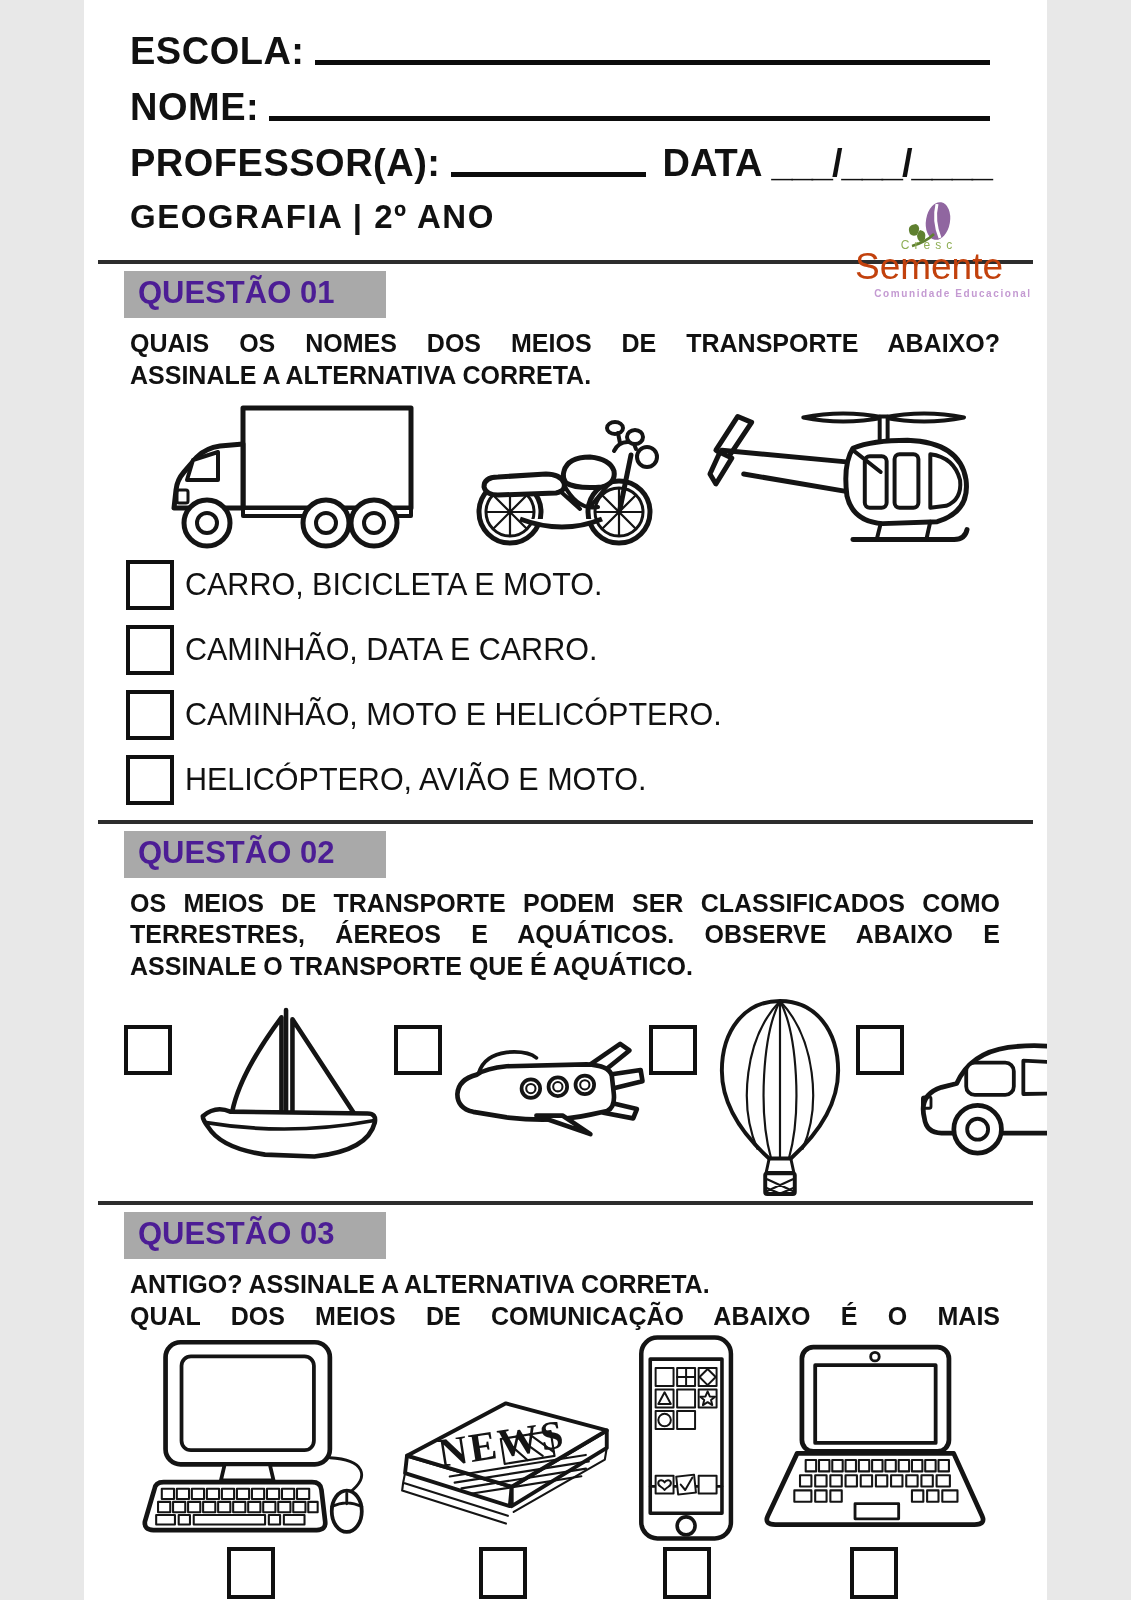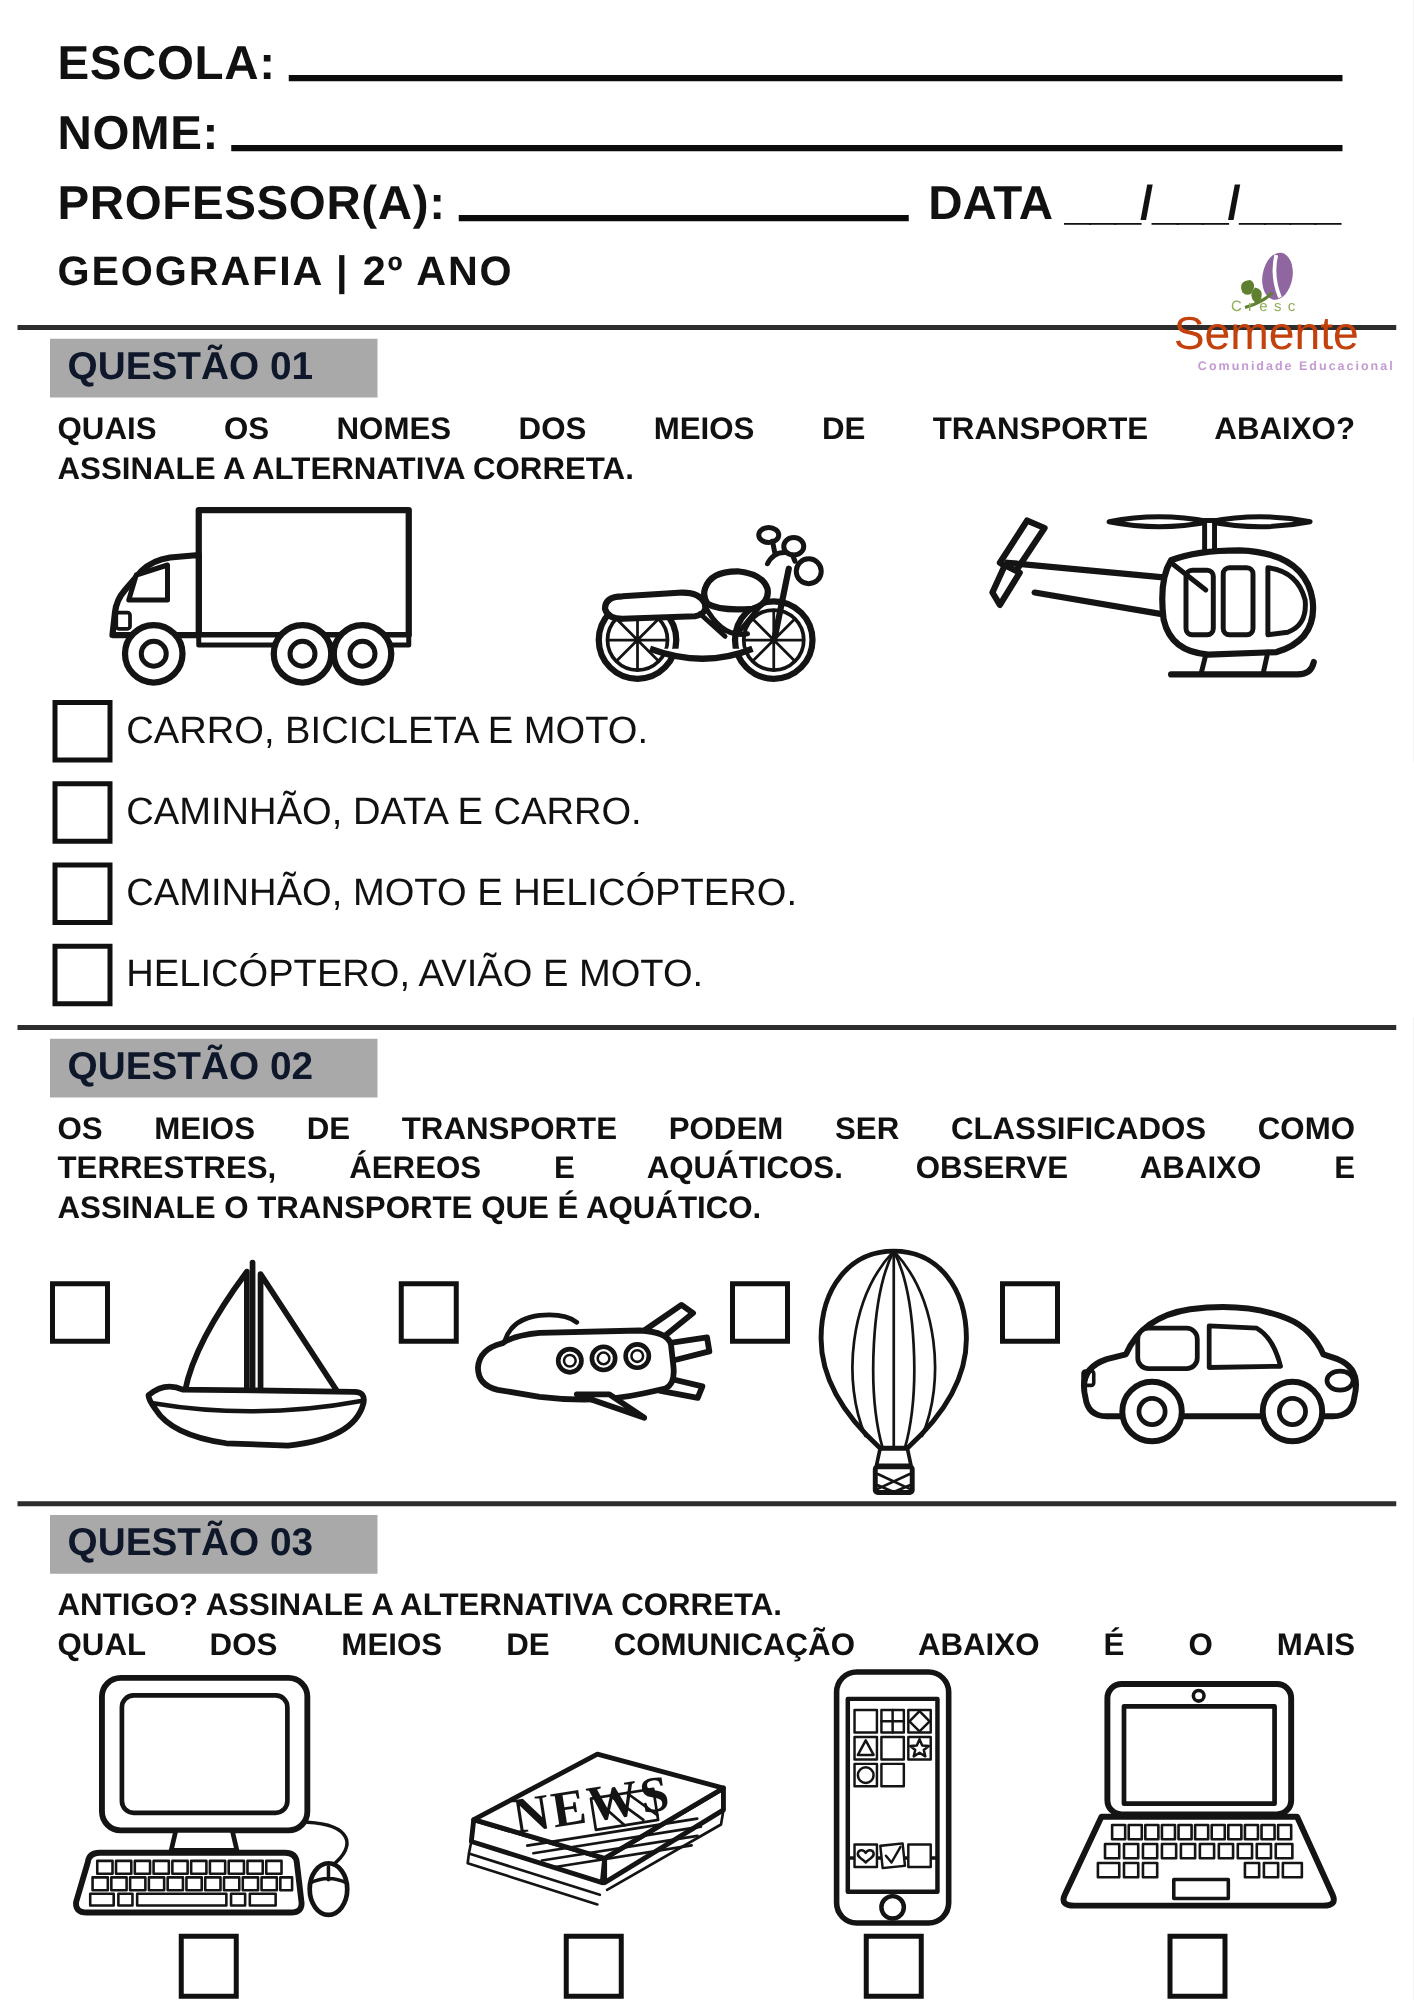--- a/index.html
+++ b/index.html
@@ -1,34 +1,34 @@
 <!DOCTYPE html>
 <html><head>
 <meta charset="utf-8">
 <style>
   html,body{margin:0;padding:0;background:#e8e8e8;}
-  .page{width:1131px;height:1600px;background:#ffffff;margin:0 auto;position:relative;
+  .page{width:963px;height:1600px;background:#ffffff;margin:0 auto;position:relative;
         font-family:"Liberation Sans",sans-serif;color:#111;overflow:hidden;}
   
   .header{padding:30px 55px 0 46px;position:relative;}
   .hrow{display:flex;align-items:flex-end;margin-bottom:14px;font-weight:700;font-size:38px;line-height:1.08;}
   .hlabel{white-space:nowrap;letter-spacing:.5px;}
   .hline{flex:1;border-bottom:5px solid #0c0c0c;margin:0 2px 7px 10px;height:30px;}
   .datewrap{white-space:nowrap;margin-left:14px;}
   .dateblank{letter-spacing:-1px;}
   .subject{font-weight:700;font-size:33px;letter-spacing:1.5px;margin-top:8px;}
   
   .logo{position:absolute;top:196px;right:38px;width:160px;display:flex;flex-direction:column;align-items:center;}
   .logo-cresc{color:#8fae55;font-weight:400;font-size:12px;letter-spacing:5px;margin-top:-14px;}
   .logo-name{font-family:Liberation Sans, sans-serif;color:#c2410c;font-size:37px;line-height:1;margin-top:-4px;}
   .logo-sub{color:#c49ad2;font-size:10px;font-weight:700;letter-spacing:1.6px;margin-top:3px;white-space:nowrap;margin-left:48px;}
   
   .rule{height:4px;background:#2d2d2d;margin:0 14px;}
   .rule.r1{margin-top:24px;}
-  .badge{display:inline-block;background:#a9a9a9;color:#0f172a;font-weight:700;font-size:31px;
+  .badge{display:inline-block;background:#a9a9a9;color:#4c1d95;font-weight:700;font-size:31px;
          padding:4px 30px 7px 14px;margin:7px 0 8px 40px;min-width:218px;}
   .qtext{margin:2px 47px 0 46px;font-weight:700;font-size:25px;line-height:1.27;}
   .qline.just{text-align:justify;text-align-last:justify;text-justify:inter-word;}
   .imgrow1{display:flex;justify-content:space-between;align-items:flex-end;margin:6px 75px 4px 62px;height:152px;}
   .opts{margin:10px 0 6px 42px;}
   .opt{display:flex;align-items:center;margin-bottom:15px;}
   .cb{width:40px;height:42px;border:4px solid #101010;background:#fff;flex:0 0 auto;box-sizing:content-box;}
   .optlabel{font-weight:400;font-size:30.5px;margin-left:11px;white-space:nowrap;}
   .imgrow2{display:flex;justify-content:space-between;align-items:flex-start;margin:12px 38px 6px 40px;height:200px;}
   .q2item{display:flex;align-items:flex-start;}

